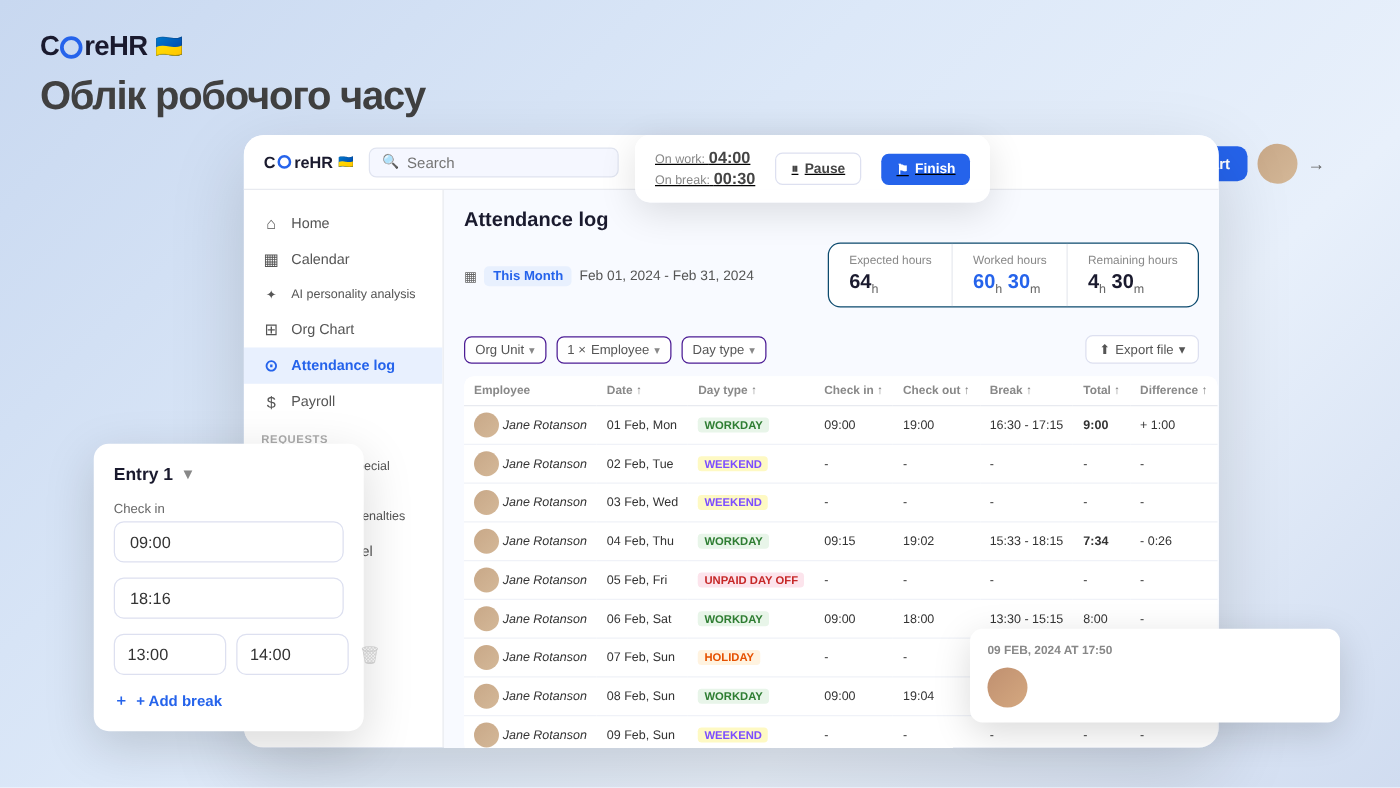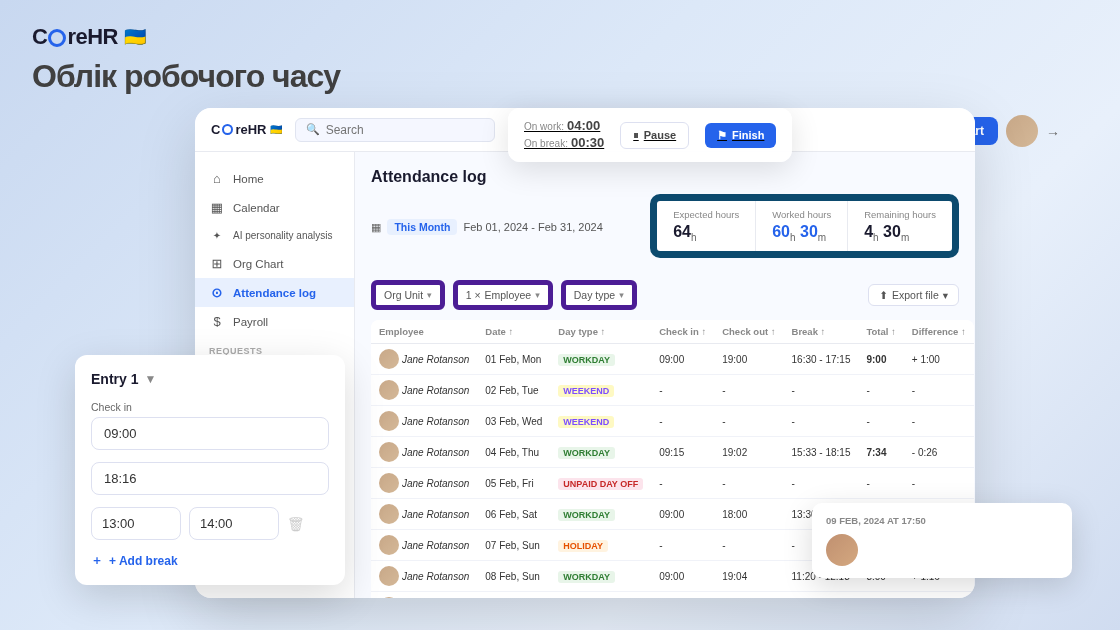--- a/index.html
+++ b/index.html
@@ -201,21 +201,21 @@
 
     
     .stats-row {
       display: flex;
       gap: 0;
       margin-bottom: 12px;
       margin-left: auto;
       width: fit-content;
       background: #fff;
       border-radius: 10px;
-      border: 7px solid #0c4a6e;
+      border: 1px solid #0c4a6e;
       overflow: hidden;
     }
     .stat-box {
       padding: 8px 16px;
       border-right: 1px solid #e8eaf0;
       min-width: 90px;
     }
     .stat-box:last-child { border-right: none; }
     .stat-label {
       font-size: 9.5px;
@@ -235,21 +235,21 @@
     .stat-value.highlight { color: #2563eb; }
 
     
     .filter-row {
       display: flex;
       align-items: center;
       gap: 8px;
       margin-bottom: 10px;
     }
     .filter-select {
-      border: 5px solid #4c1d95;
+      border: 1px solid #4c1d95;
       border-radius: 6px;
       background: #fff;
       padding: 4px 8px;
       font-size: 10.5px;
       color: #555;
       cursor: pointer;
       display: flex;
       align-items: center;
       gap: 4px;
     }
@@ -396,21 +396,21 @@
       height: 32px;
       border-radius: 50%;
       background: linear-gradient(135deg, #c8a888, #d4b898);
     }
 
     
     .entry-panel {
       position: absolute;
       top: 355px;
       left: 75px;
-      width: 270px;
+      width: 216px;
       background: #fff;
       border-radius: 12px;
       box-shadow: 0 12px 40px rgba(0,0,0,0.15);
       padding: 16px;
       z-index: 20;
     }
     .entry-title {
       font-size: 14px;
       font-weight: 700;
       color: #1a1a2e;
@@ -467,21 +467,21 @@
       background: none;
       border: none;
       padding: 0;
     }
 
     
     .notif-card {
       position: absolute;
       bottom: 52px;
       right: 48px;
-      width: 260px;
+      width: 296px;
       background: #fff;
       border-radius: 10px;
       box-shadow: 0 8px 30px rgba(0,0,0,0.15);
       padding: 12px 14px;
       z-index: 20;
       font-size: 11px;
     }
     .notif-date {
       font-size: 9.5px;
       color: #888;

